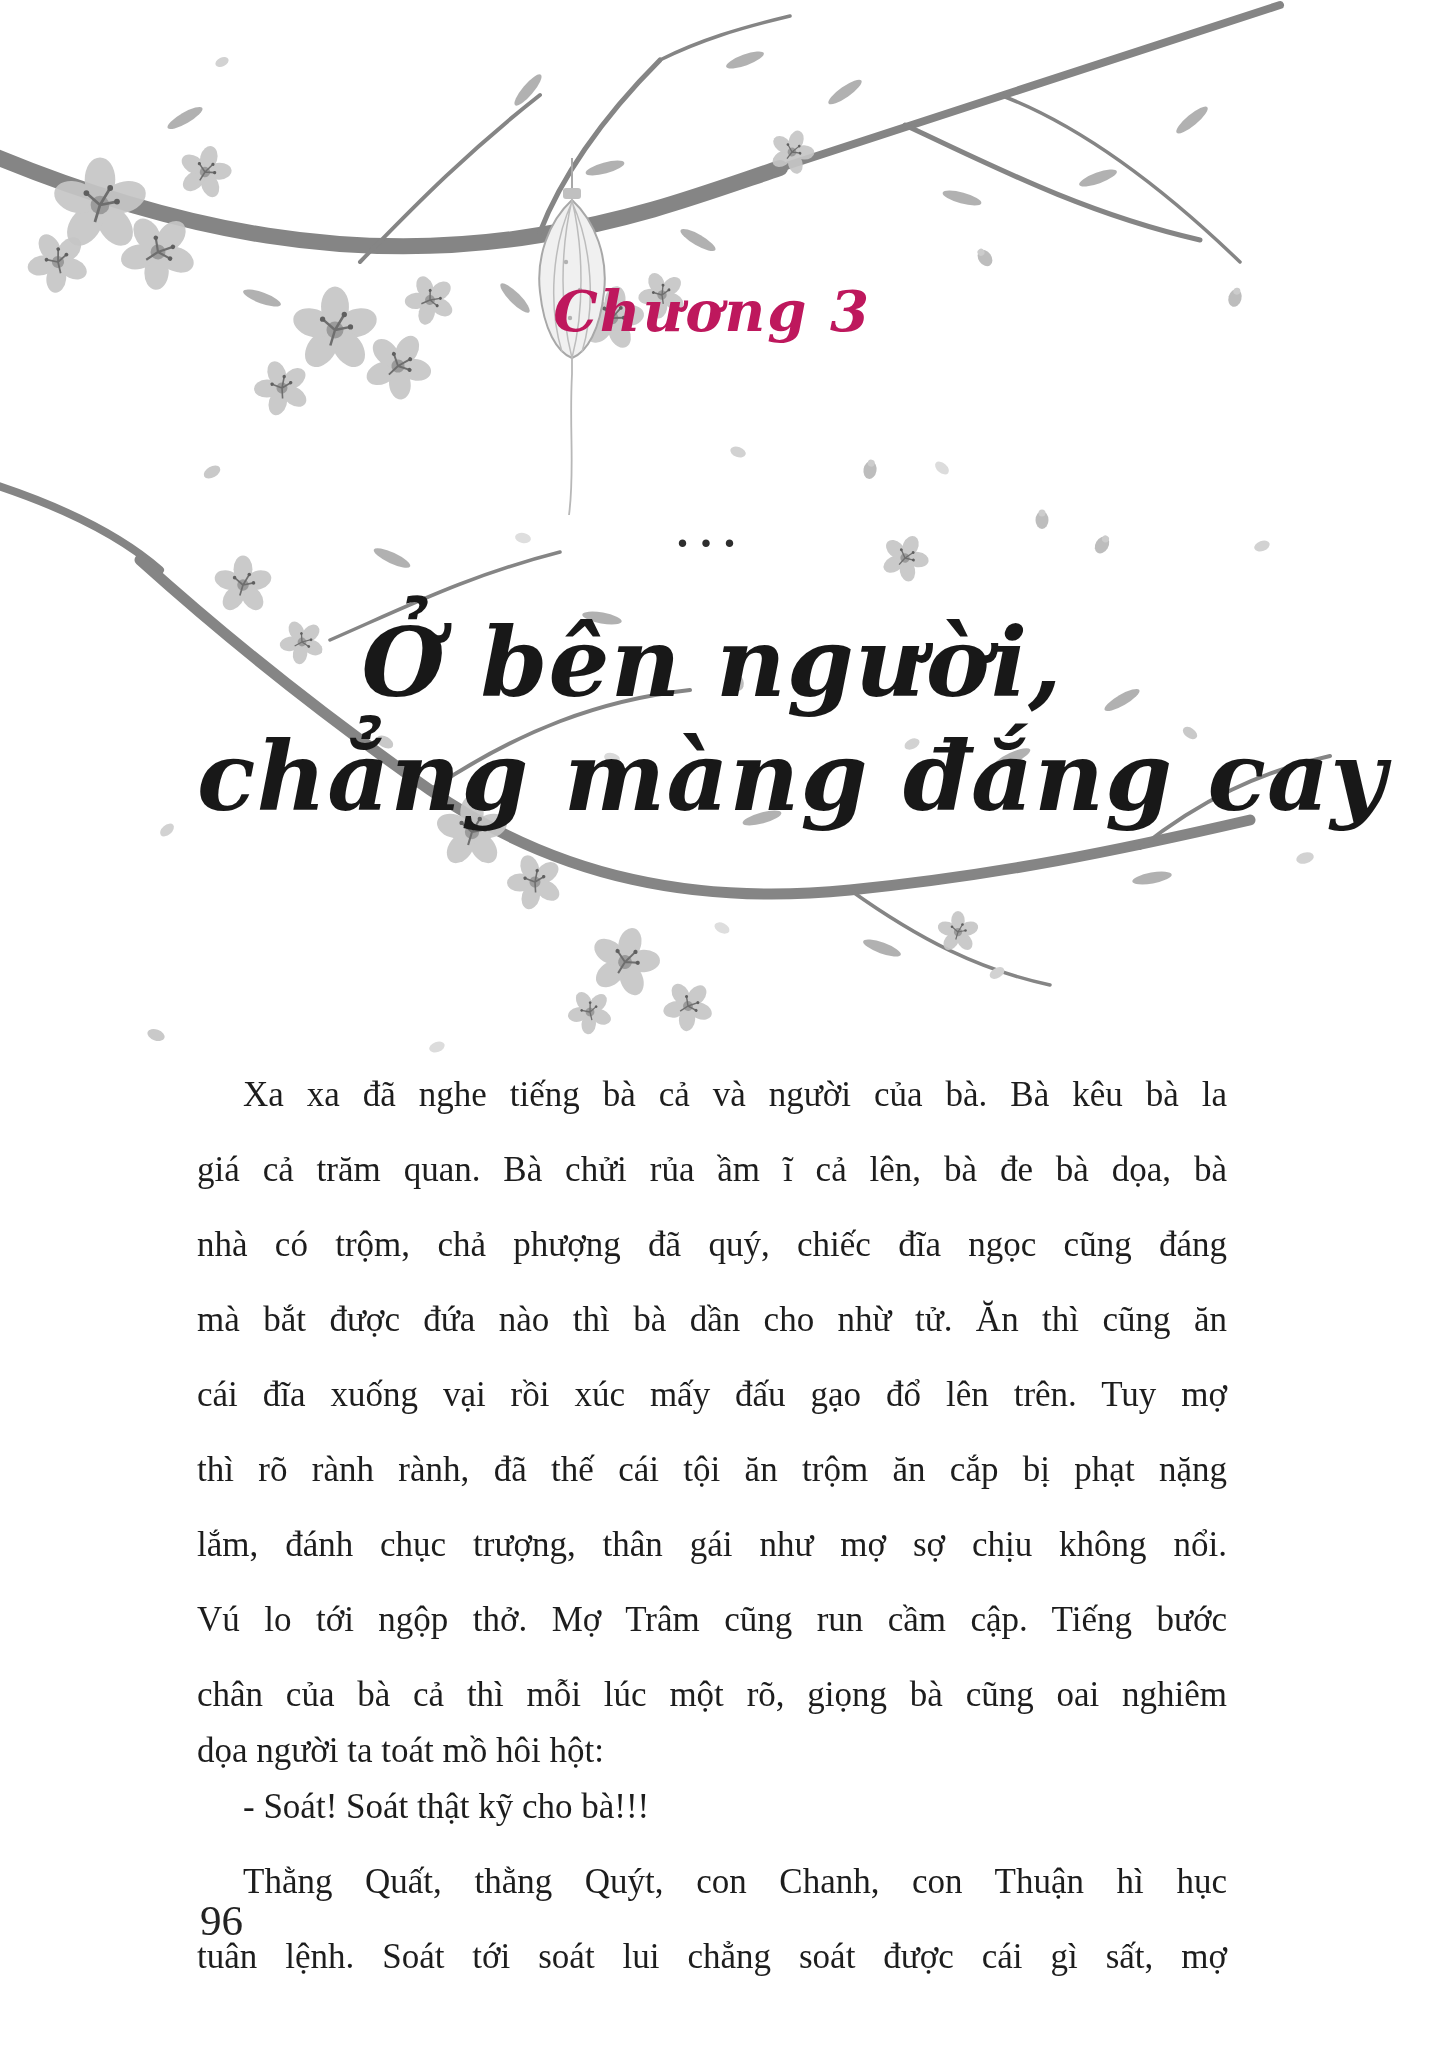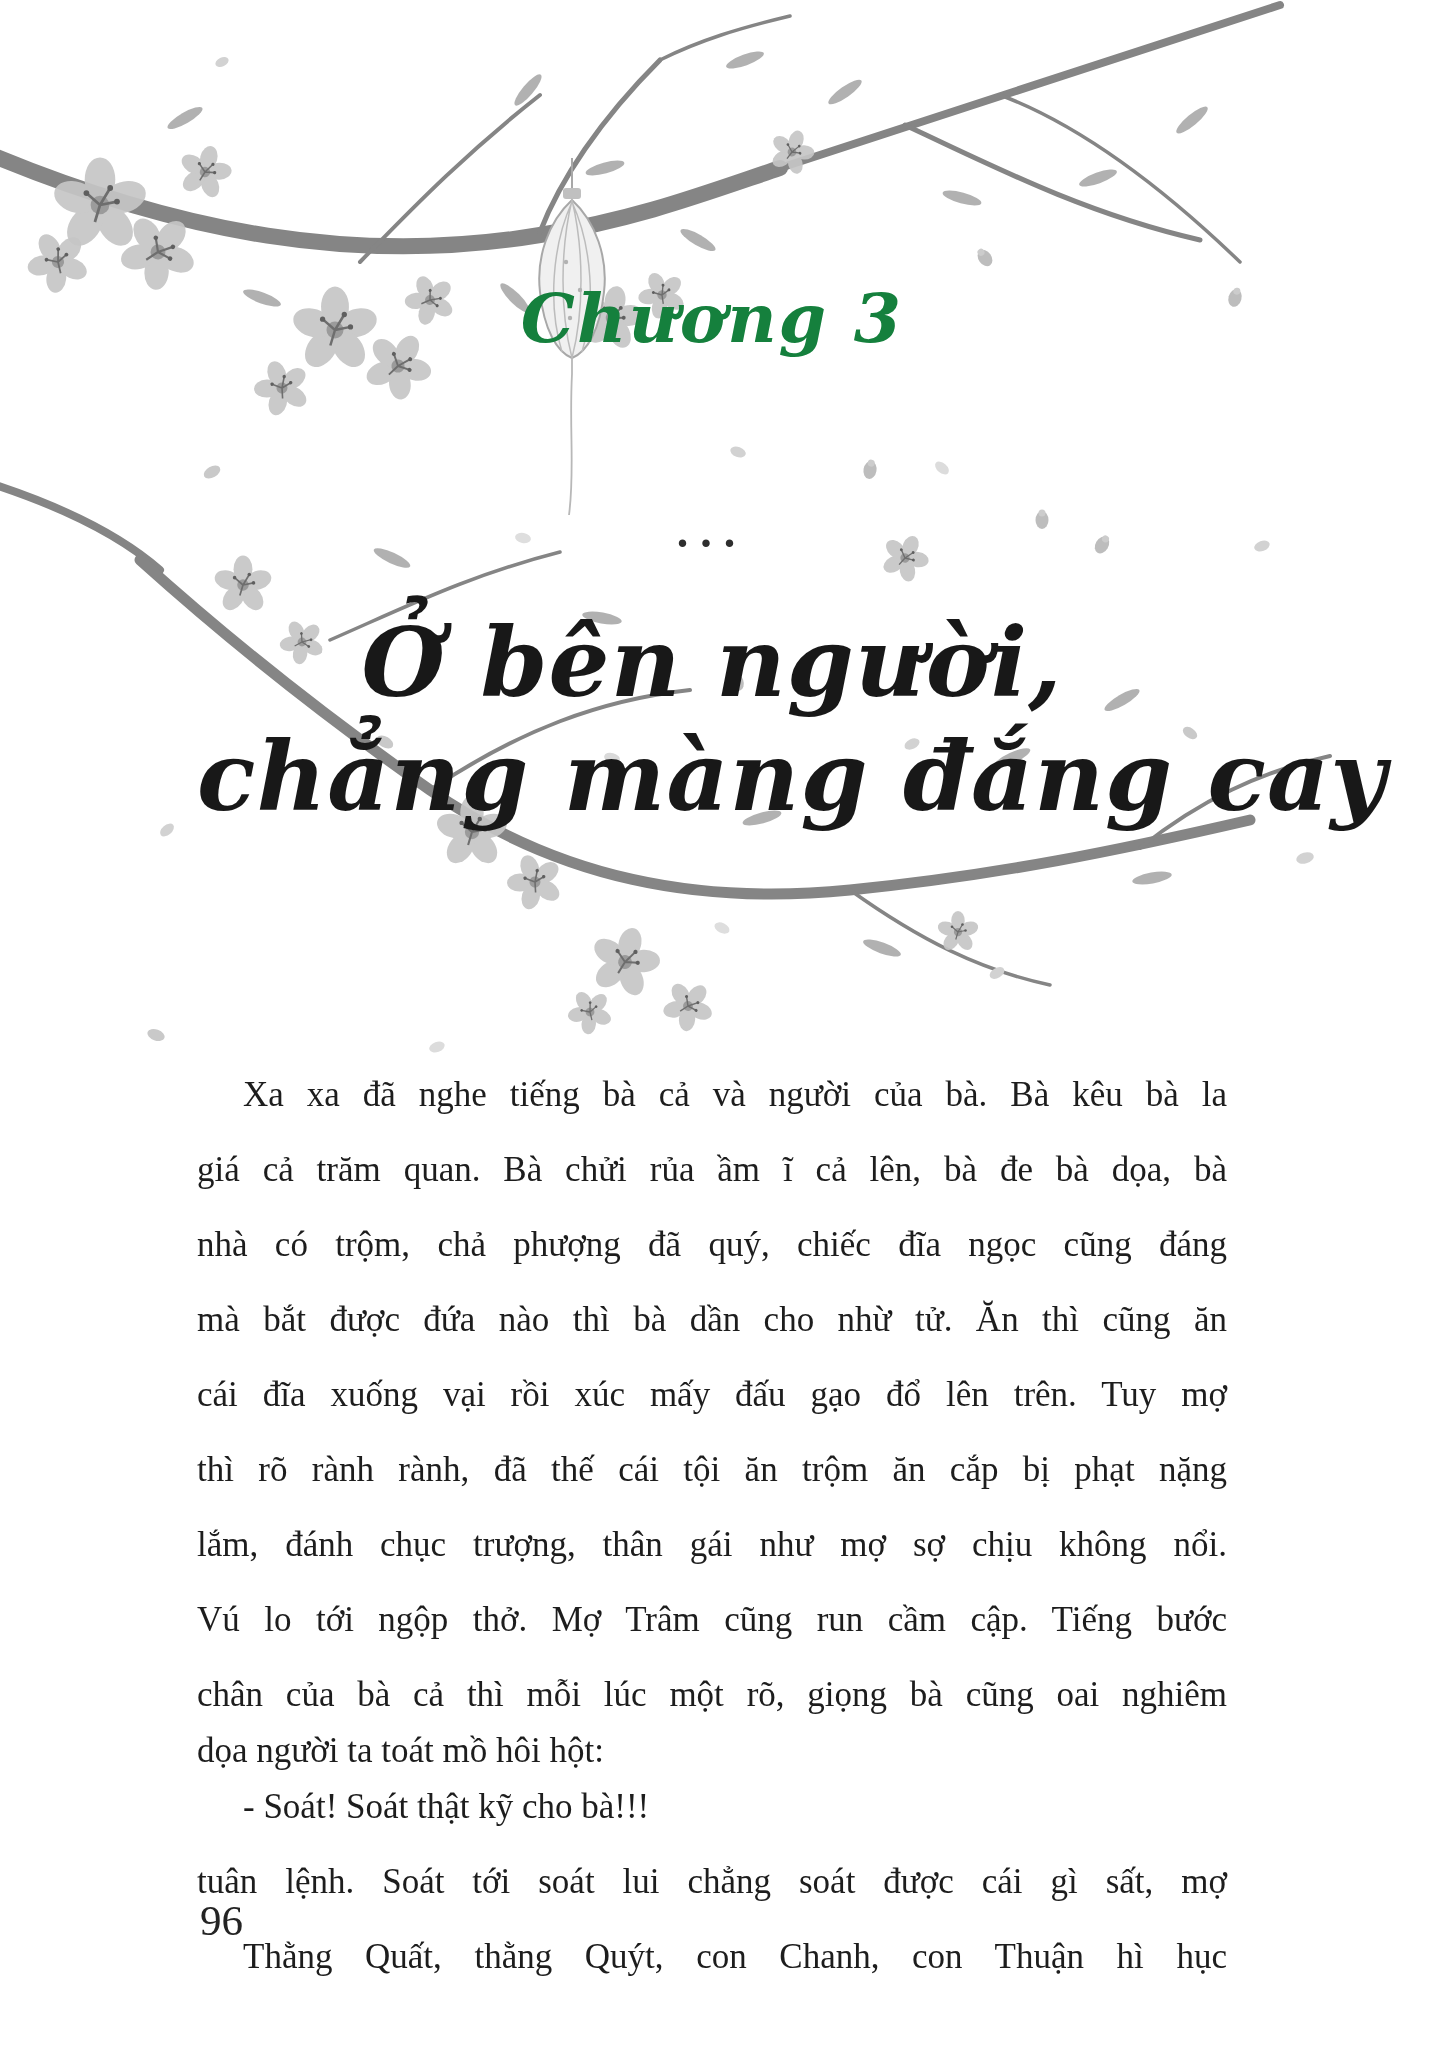--- a/index.html
+++ b/index.html
@@ -10,21 +10,21 @@
     overflow:hidden;
     font-family:"Liberation Serif","DejaVu Serif",serif;
     color:#1c1c1c;
   }
   svg.decor{position:absolute;left:0;top:0;width:1450px;height:2050px;pointer-events:none;}
   .content{position:absolute;left:197px;width:1030px;text-align:center;}
   .chapter-label{
     top:278px;
     font-family:"DejaVu Serif","Liberation Serif",serif;
     font-style:italic;font-weight:600;
-    font-size:68px;color:#15803d;letter-spacing:2px;
+    font-size:56px;color:#be185d;letter-spacing:2px;
   }
   .ellipsis{
     top:505px;
     font-size:46px;font-weight:bold;color:#2e2e2e;letter-spacing:12px;
   }
   .title-line{
     font-family:"DejaVu Serif","Liberation Serif",serif;
     font-style:italic;font-weight:bold;
     font-size:96px;color:#181818;letter-spacing:1px;
     white-space:nowrap;
@@ -183,19 +183,19 @@
       <div class="bline j">giá cả trăm quan. Bà chửi rủa ầm ĩ cả lên, bà đe bà dọa, bà</div>
       <div class="bline j">nhà có trộm, chả phượng đã quý, chiếc đĩa ngọc cũng đáng</div>
       <div class="bline j">mà bắt được đứa nào thì bà dần cho nhừ tử. Ăn thì cũng ăn</div>
       <div class="bline j">cái đĩa xuống vại rồi xúc mấy đấu gạo đổ lên trên. Tuy mợ</div>
       <div class="bline j">thì rõ rành rành, đã thế cái tội ăn trộm ăn cắp bị phạt nặng</div>
       <div class="bline j">lắm, đánh chục trượng, thân gái như mợ sợ chịu không nổi.</div>
       <div class="bline j">Vú lo tới ngộp thở. Mợ Trâm cũng run cầm cập. Tiếng bước</div>
       <div class="bline j">chân của bà cả thì mỗi lúc một rõ, giọng bà cũng oai nghiêm</div>
       <div class="bline">dọa người ta toát mồ hôi hột:</div>
       <div class="bline ind">- Soát! Soát thật kỹ cho bà!!!</div>
+      <div class="bline j ind">Thằng Quất, thằng Quýt, con Chanh, con Thuận hì hục</div>
       <div class="bline j">tuân lệnh. Soát tới soát lui chẳng soát được cái gì sất, mợ</div>
-      <div class="bline j ind">Thằng Quất, thằng Quýt, con Chanh, con Thuận hì hục</div>
     </div>
 
   <div class="page-number">96</div>
 
 </div>
 
 </body></html>

